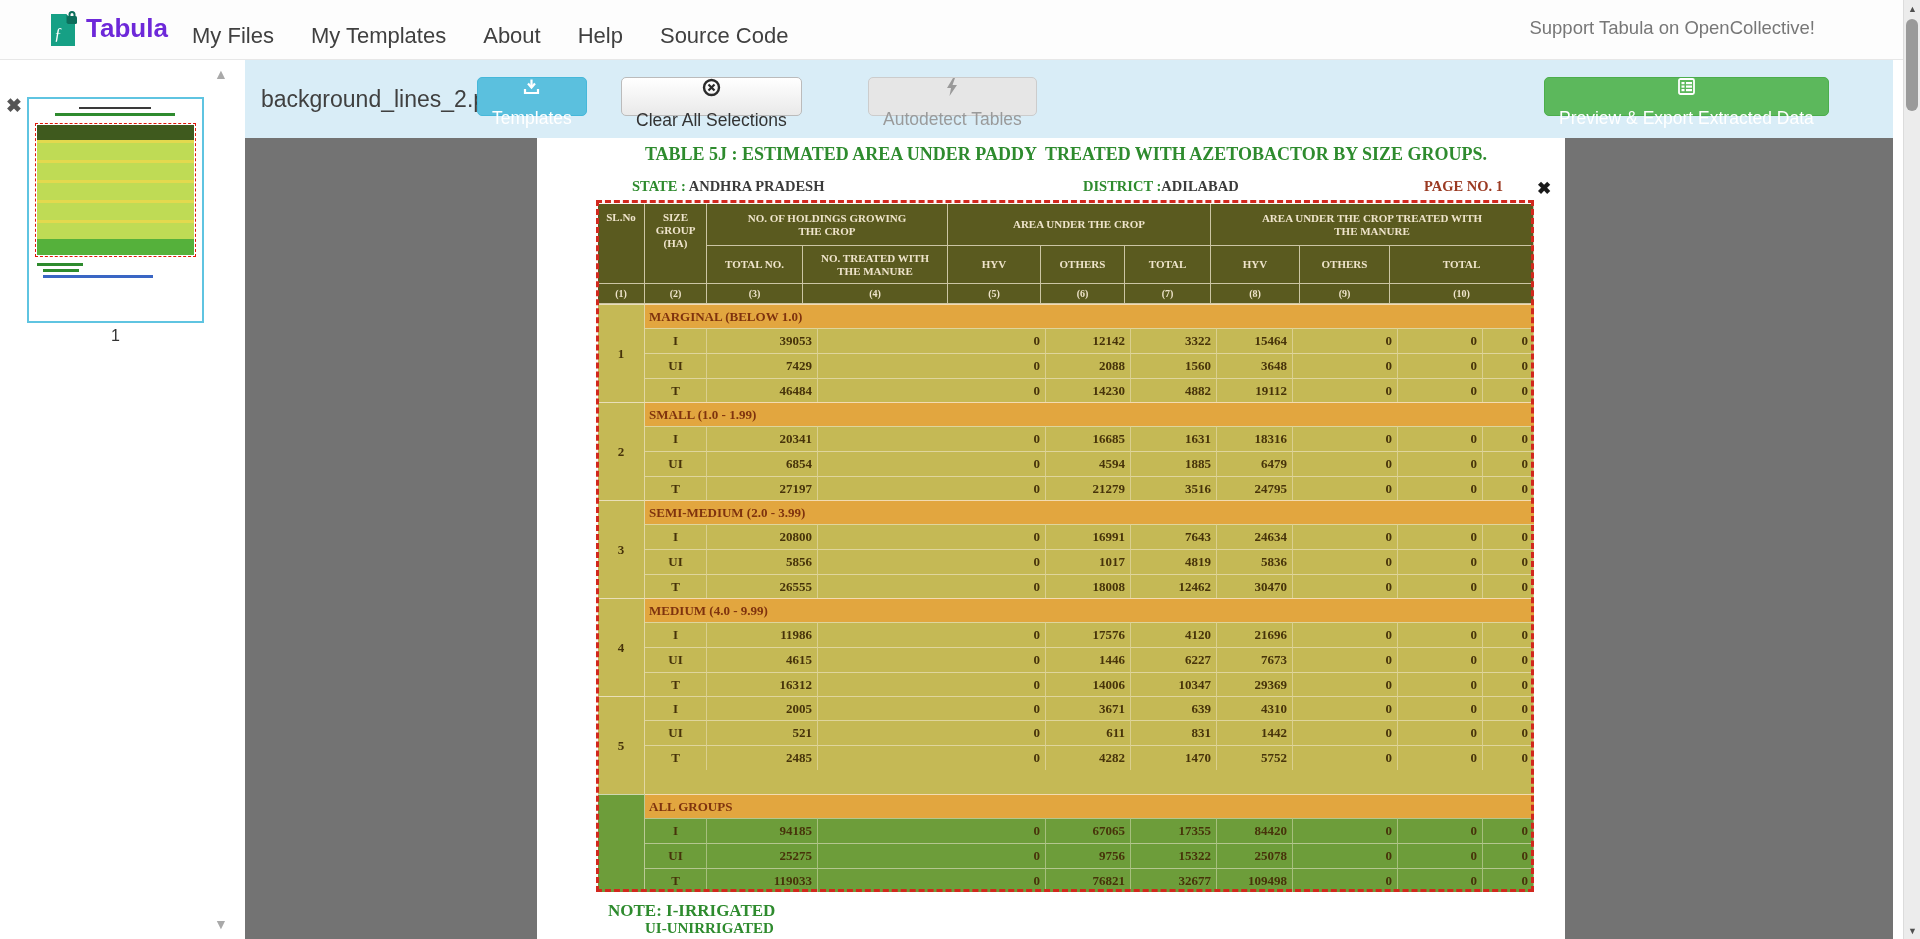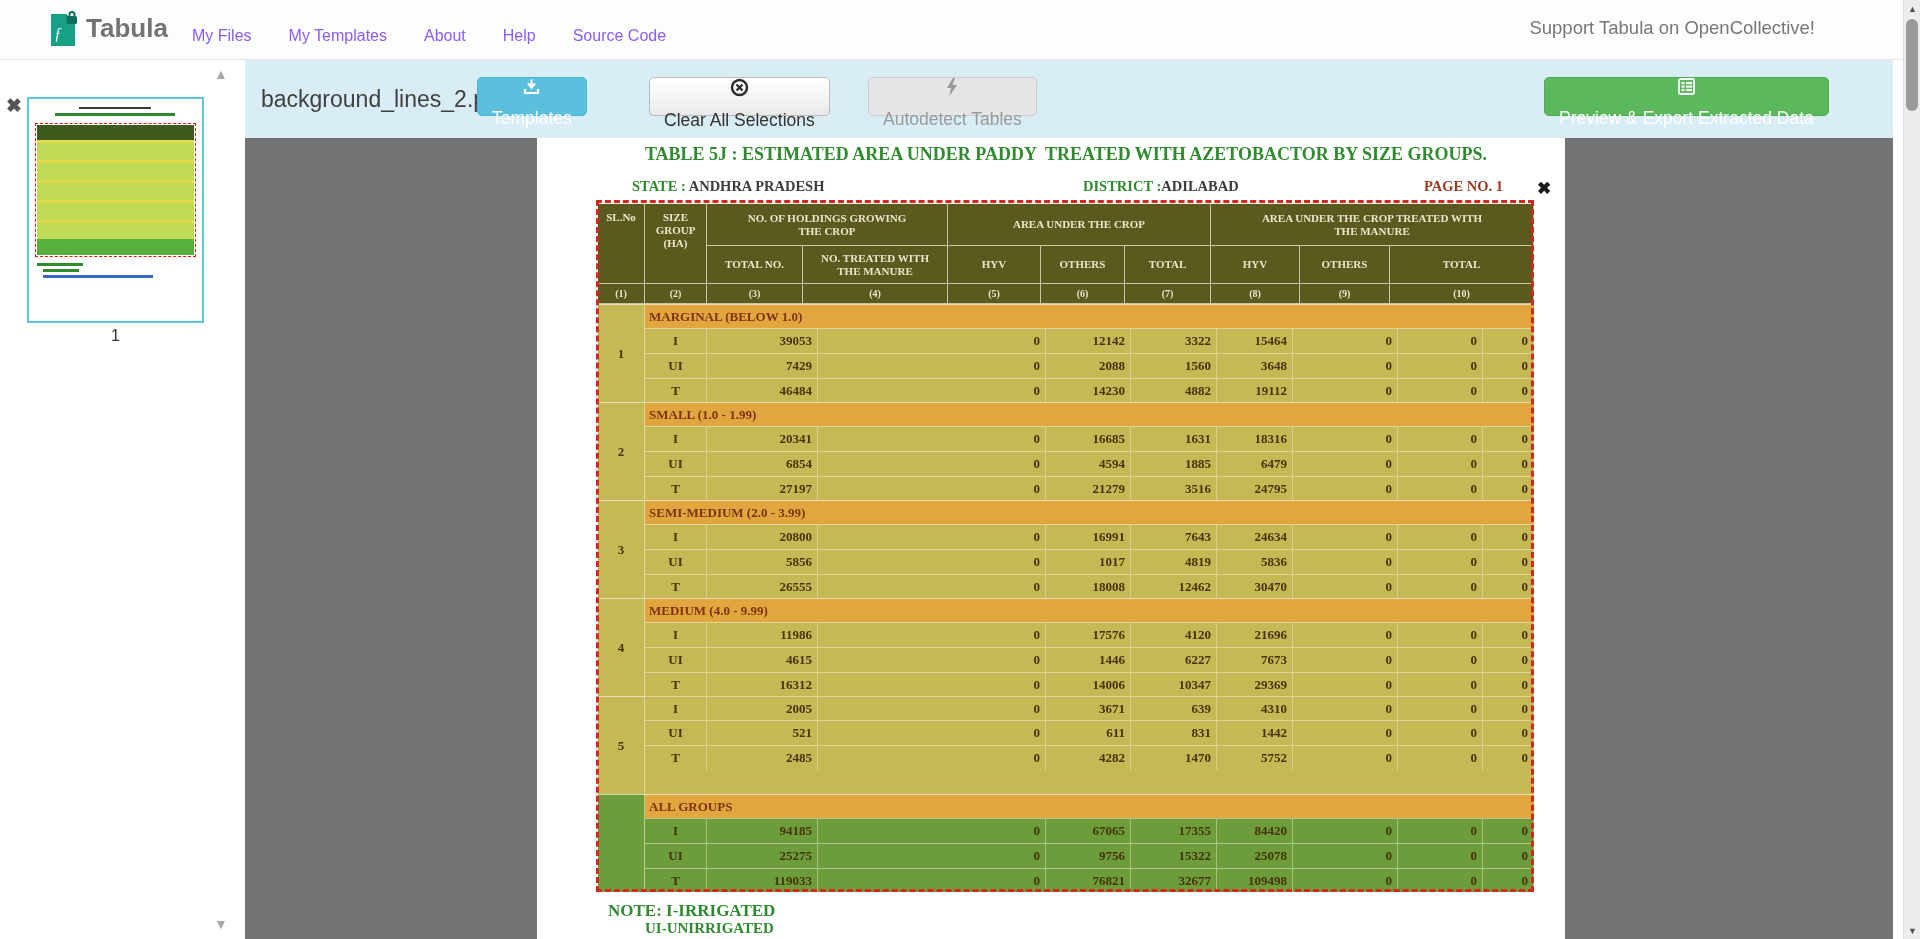--- a/index.html
+++ b/index.html
@@ -2,34 +2,34 @@
 <html style="--toolbar-blue: #d9edf7; --accent-info: #5bc0de; --accent-success: #5cb85c; --selection-red: #d2281e; --table-header: #565c20; --band-amber: #e3ab41; --row-olive: #c5bf58; --row-green: #6aa23c; --title-green: #2e8b2e;"><head>
 <meta charset="utf-8">
 <style>
   html,body{margin:0;padding:0;background:#fff;}
   .screen{position:relative;width:1920px;height:939px;overflow:hidden;background:#fff;
           font-family:"Liberation Sans",sans-serif;}
 
   
   .navbar{position:absolute;left:0;top:0;width:1903px;height:60px;background:#fdfdfd;
           border-bottom:1px solid #e7e7e7;box-sizing:border-box;}
-  .brand{position:absolute;left:86px;top:13px;font-size:26px;font-weight:bold;color:#737373;}
+  .brand{position:absolute;left:86px;top:13px;font-size:26px;font-weight:bold;color:#6d28d9;}
   .logo{position:absolute;left:44px;top:11px;width:37px;height:38px;}
   .nav-items{position:absolute;left:192px;top:0;height:60px;display:flex;gap:37px;align-items:center;}
-  .nav-item{color:#8b5cf6;font-size:16px;cursor:pointer;white-space:nowrap;margin-top:11px;}
+  .nav-item{color:#404040;font-size:22px;cursor:pointer;white-space:nowrap;margin-top:11px;}
   .support{position:absolute;right:88px;top:17px;color:#777;font-size:18.5px;}
 
   
   .toolbar{position:absolute;left:245px;top:60px;width:1648px;height:78px;background:var(--toolbar-blue,#d9edf7);}
   .filename{position:absolute;left:16px;top:0;height:97px;line-height:78px;font-size:23px;color:#404040;}
   .btn{position:absolute;top:17px;height:39px;border-radius:5px;font-size:17.5px;display:flex;
        align-items:center;gap:8px;padding:0 14px;box-sizing:border-box;cursor:pointer;white-space:nowrap;flex-direction:column;}
   .btn svg{flex:0 0 auto;}
   .btn-templates{left:232px;background:var(--accent-info,#5bc0de);border:1px solid #46b8da;color:#fff;}
-  .btn-clear{left:404px;background:linear-gradient(#ffffff,#e9e9e9);border:1px solid #bbb;color:#333;}
+  .btn-clear{left:376px;background:linear-gradient(#ffffff,#e9e9e9);border:1px solid #bbb;color:#333;}
   .btn-autodetect{left:623px;background:#e6e6e6;border:1px solid #ccc;color:#9a9a9a;}
   .btn-export{left:1299px;background:var(--accent-success,#5cb85c);border:1px solid #4cae4c;color:#fff;}
 
   
   .sidebar{position:absolute;left:0;top:60px;width:245px;height:879px;background:#fff;}
   .thumb-close{position:absolute;left:6px;top:34px;font-size:19px;font-weight:bold;color:#555;cursor:pointer;}
   .side-up{position:absolute;left:214px;top:6px;color:#a9a9a9;font-size:14px;cursor:pointer;}
   .side-down{position:absolute;left:214px;top:856px;color:#a9a9a9;font-size:14px;cursor:pointer;}
   .thumbnail{position:absolute;left:27px;top:37px;width:177px;height:226px;background:#fff;
              border:2px solid #5fc4e1;box-sizing:border-box;cursor:pointer;}

